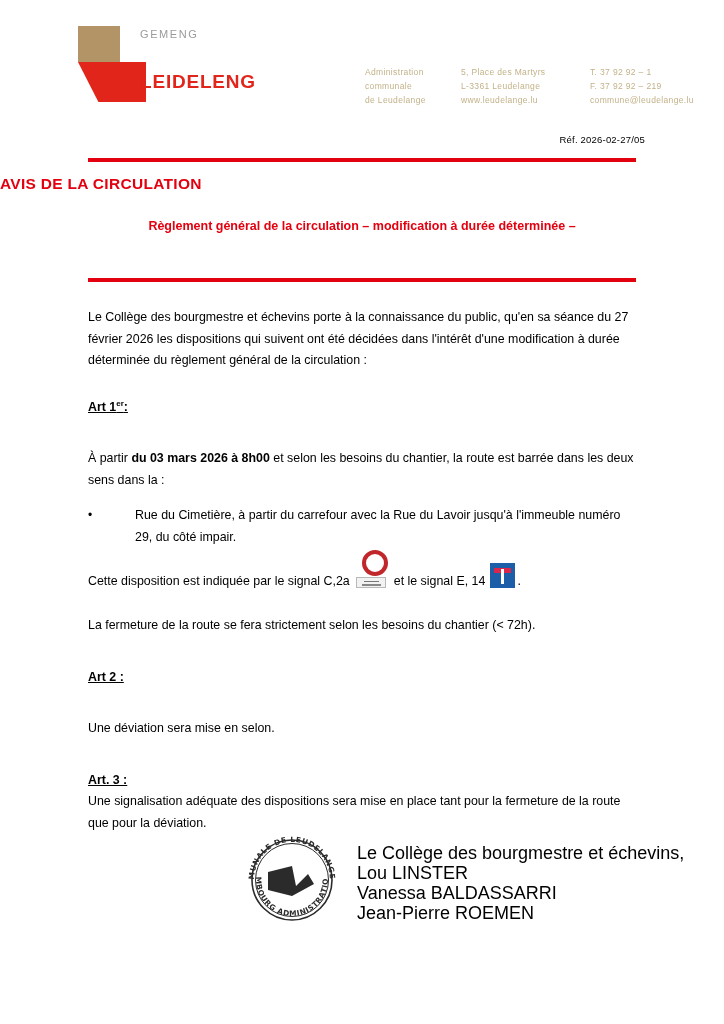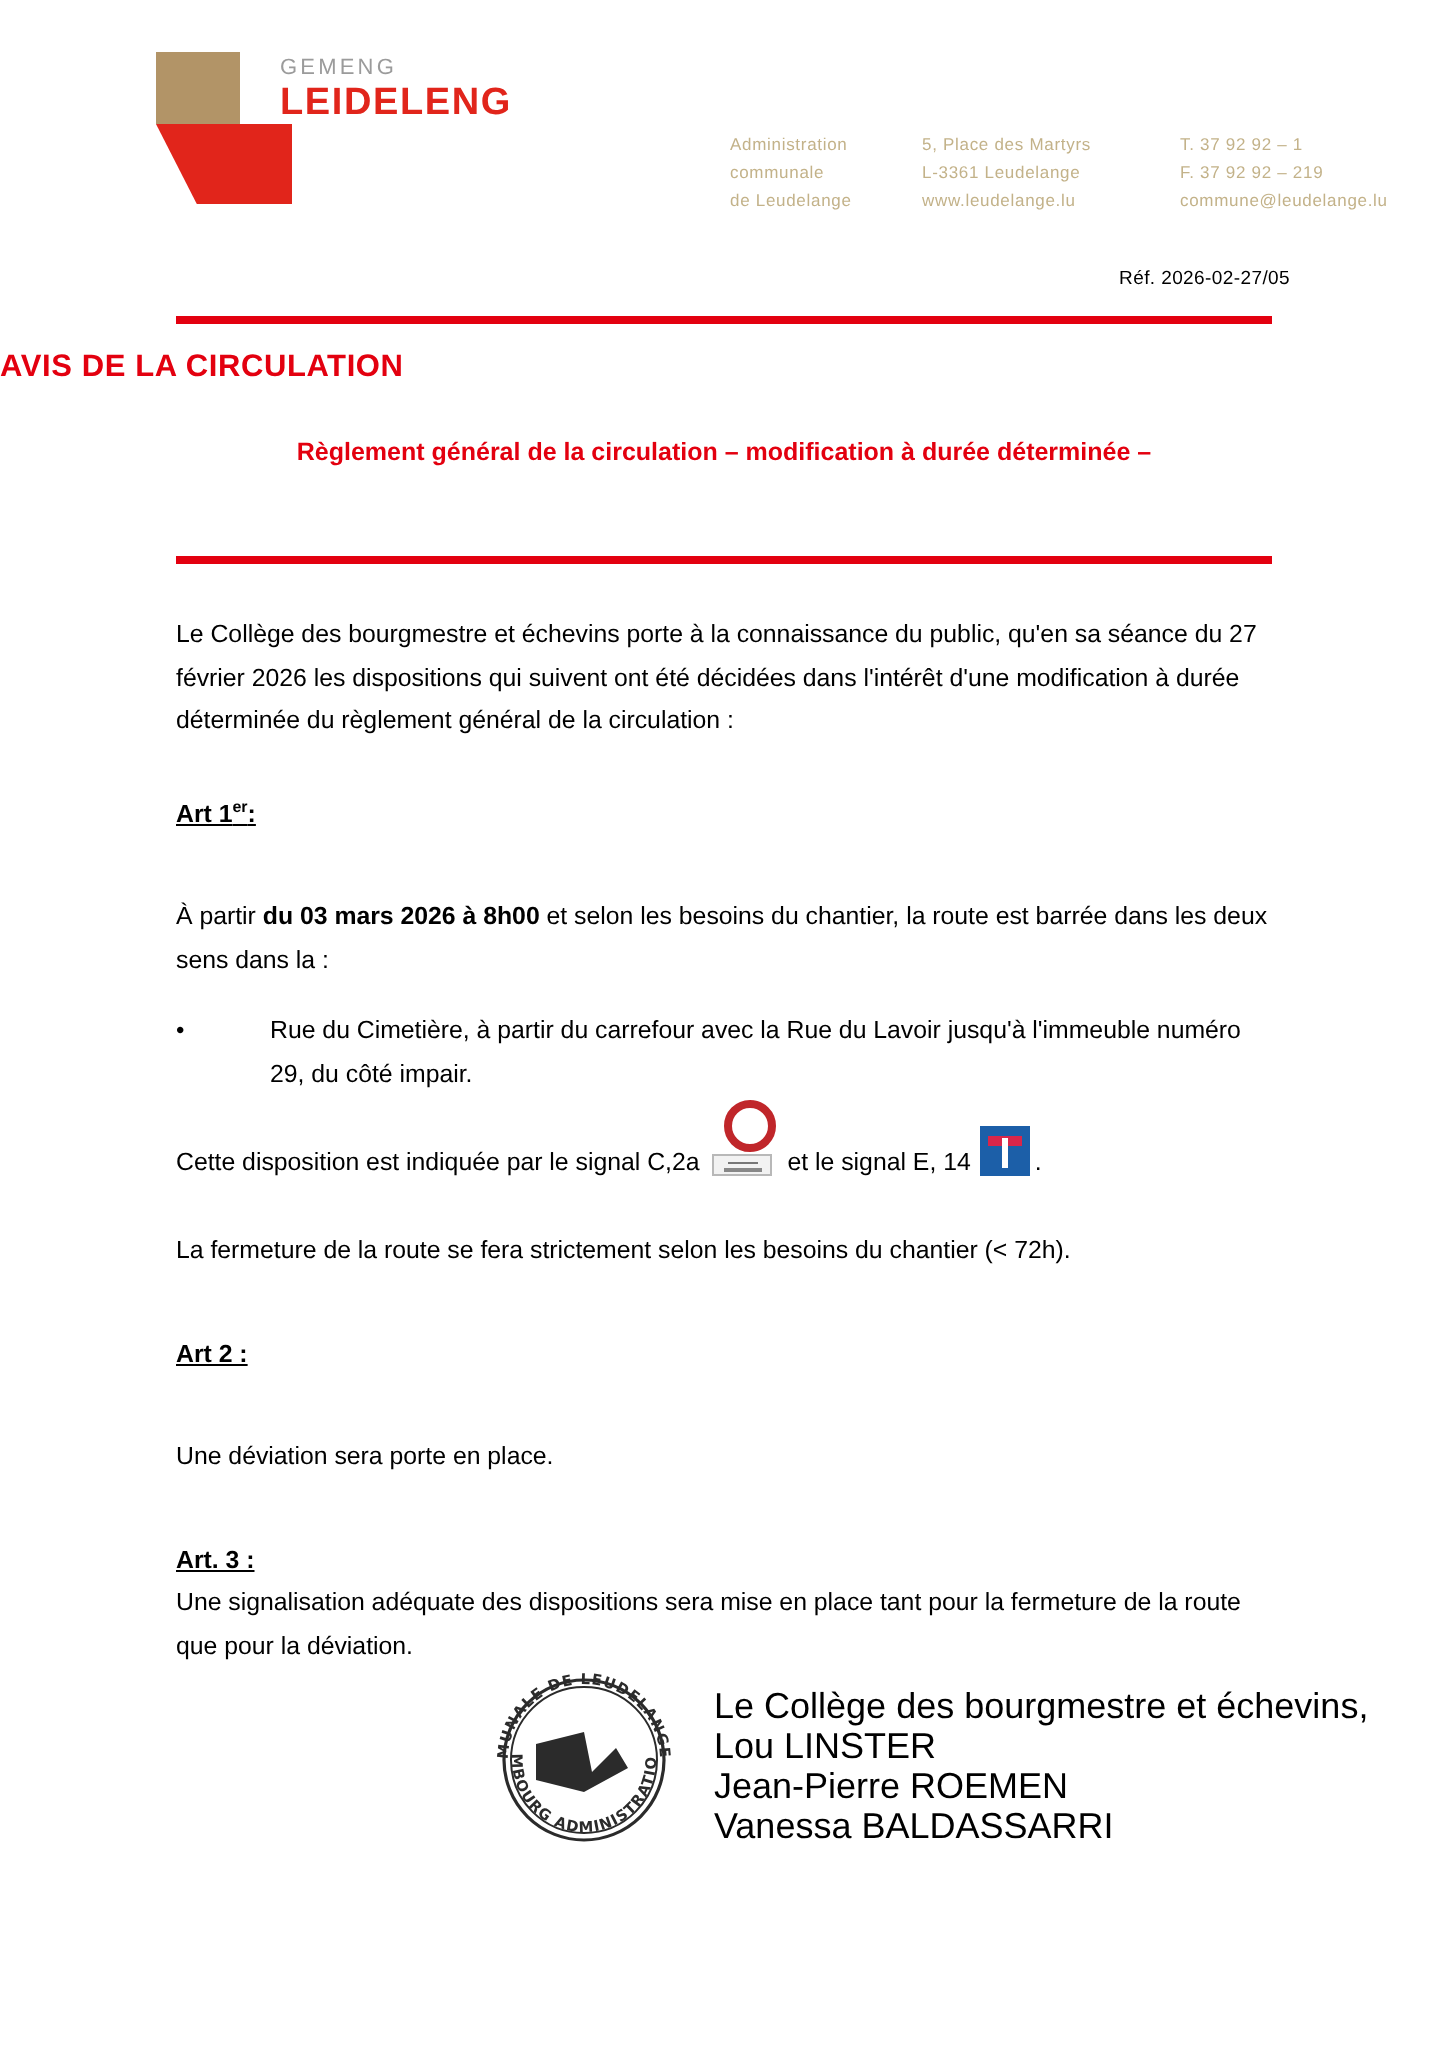--- a/index.html
+++ b/index.html
@@ -64,20 +64,21 @@
     color: #9b9b9b;
     line-height: 13px;
     font-weight: 400;
   }
   .logo-leideleng {
     font-size: 19px;
     letter-spacing: 0.8px;
     color: #e1251b;
     font-weight: bold;
     line-height: 22px;
+    margin-top: 30px;
   }
 
   
   .contact {
     position: absolute;
     left: 365px;
     top: 65px;
     display: flex;
     gap: 16px;
     font-size: 8.5px;
@@ -343,21 +344,21 @@
     <div class="gap-md"></div>
 
     <p class="para">La fermeture de la route se fera strictement selon les besoins du chantier (&lt; 72h).</p>
 
     <div class="gap-lg"></div>
 
     <div class="art-head">Art 2 :</div>
 
     <div class="gap-lg"></div>
 
-    <p class="para">Une déviation sera porte en place.</p>
+    <p class="para">Une déviation sera mise en selon.</p>
 
     <div class="gap-lg"></div>
 
     <div class="art-head">Art. 3 :</div>
 
     <p class="para">Une signalisation adéquate des dispositions sera mise en place tant pour la fermeture de la route que pour la déviation.</p>
 
   </div>
 
   <div class="stamp">
@@ -376,17 +377,17 @@
       </text>
       <g fill="#2b2b2b">
         <polygon points="26,42 50,36 54,56 66,44 72,54 50,66 26,60"></polygon>
       </g>
     </svg>
   </div>
 
   <div class="sig-block">
     <div>Le Collège des bourgmestre et échevins,</div>
     <div>Lou LINSTER</div>
+    <div>Vanessa BALDASSARRI</div>
     <div>Jean-Pierre ROEMEN</div>
-    <div>Vanessa BALDASSARRI</div>
   </div>
 
 </div>
 
 </body></html>

